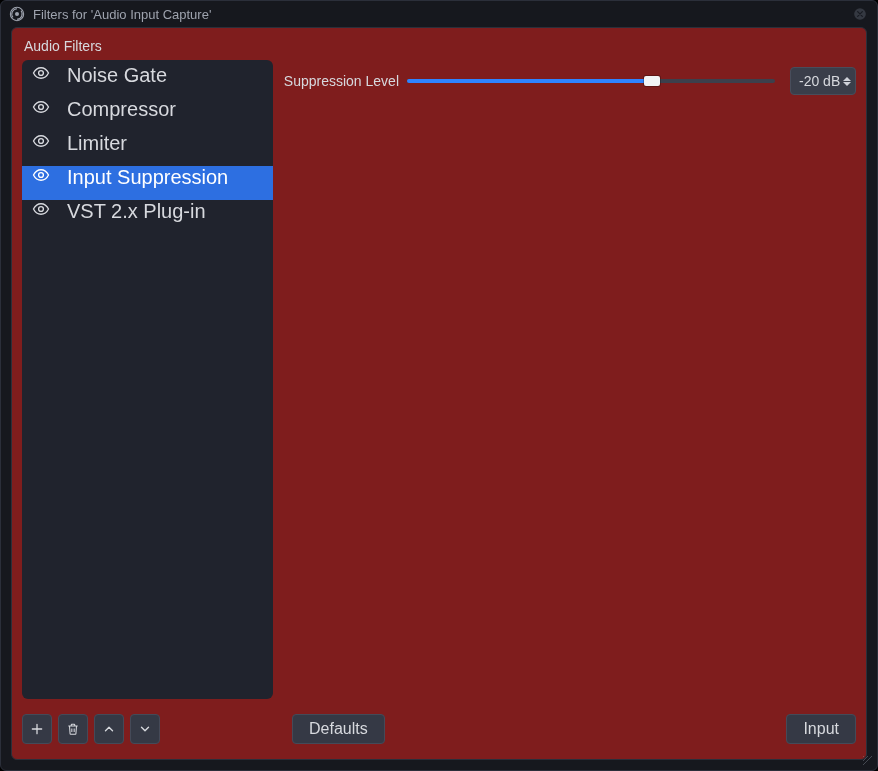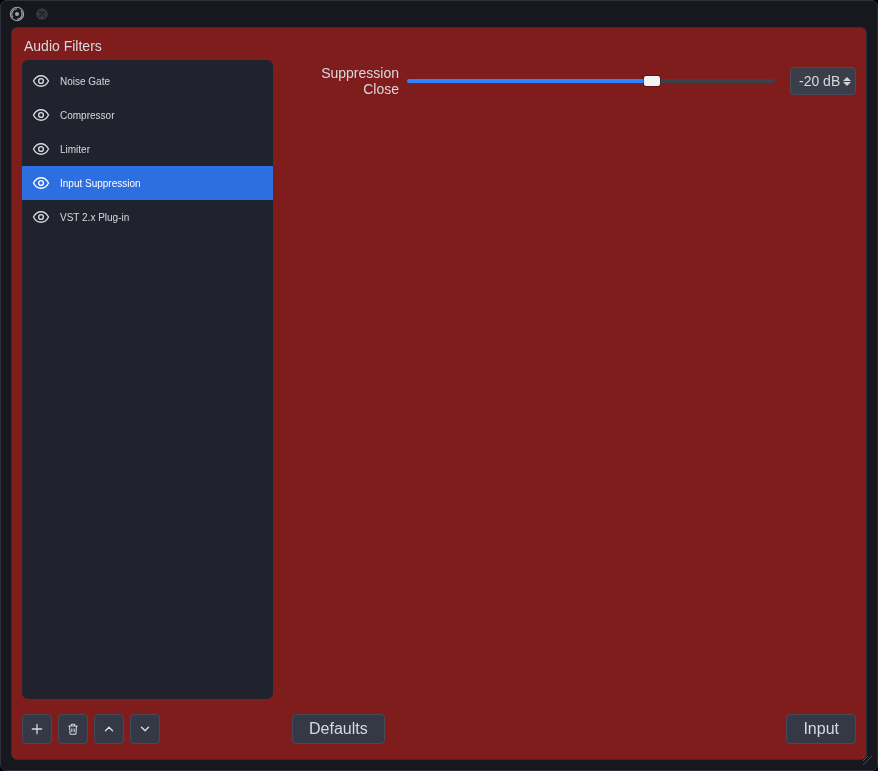--- a/index.html
+++ b/index.html
@@ -16,21 +16,21 @@
 
   
   .content { flex: 1; margin: 0 10px 10px 10px; display: flex; flex-direction: column; border: 1px solid #2b2f3a; border-radius: 6px; background: #7f1d1d; padding: 8px 10px 10px 10px; }
 
   .section-title { font-size: 14px; color: #d7d9de; margin: 2px 0 6px 2px; }
 
   .body-row { flex: 1; display: flex; gap: 10px; min-height: 0; }
 
   
   .filter-panel { width: 251px; background: #20232d; border-radius: 6px; padding: 4px 0; overflow: auto; }
-  .filter-item { height: 34px; display: flex; align-items: center; padding: 0 10px; gap: 10px; font-size: 10px; color: #d7d9de; cursor: pointer; white-space: nowrap; }
+  .filter-item { height: 34px; display: flex; padding: 0 10px; gap: 17px; font-size: 20px; color: #d7d9de; cursor: pointer; white-space: nowrap; }
   .filter-item.selected { background: #2d6fe1; color: #ffffff; }
   .filter-item .eye { width: 18px; height: 18px; flex: 0 0 18px; display:flex; align-items:center; justify-content:center; }
 
   
   .settings { flex: 1; display: flex; flex-direction: column; padding-top: 4px; }
   .row { display: flex; align-items: center; height: 34px; margin-bottom: 14px; }
   .row .lbl { width: 124px; text-align: right; padding-right: 8px; font-size: 14px; color: #d7d9de; }
   .row .ctrl { flex: 1; display: flex; align-items: center; gap: 6px; }
 
   
@@ -73,20 +73,21 @@
 
   <div class="titlebar">
     <span class="logo">
       <svg width="16" height="16" viewBox="0 0 24 24" fill="none" stroke="#9ea3ae" stroke-width="1.6">
         <circle cx="12" cy="12" r="10"></circle>
         <path d="M12 4a8 8 0 0 0-6 13"></path>
         <path d="M12 20a8 8 0 0 0 6-13"></path>
         <circle cx="12" cy="12" r="3" fill="#9ea3ae" stroke="none"></circle>
       </svg>
     </span>
+    <span class="title">Filters for 'Audio Input Capture'</span>
     <span class="close-x">
       <svg width="14" height="14" viewBox="0 0 24 24">
         <circle cx="12" cy="12" r="10" fill="#5a5f6c"></circle>
         <path d="M8 8l8 8M16 8l-8 8" stroke="#1b1e27" stroke-width="2.2" stroke-linecap="round"></path>
       </svg>
     </span>
   </div>
 
   <div class="content">
     <div class="section-title">Audio Filters</div>
@@ -138,21 +139,21 @@
               </svg>
             </span>
             <span>VST 2.x Plug-in</span>
           </div>
         </div>
 
       <div class="settings">
 
 
         <div class="row">
-          <div class="lbl">Suppression Close</div>
+          <div class="lbl">Suppression Level</div>
           <div class="ctrl">
             <div class="slider-track" id="slider">
               <div class="slider-fill" id="slider-fill" style="width: 66.6667%;"></div>
               <div class="slider-thumb" id="slider-thumb" style="left: 66.6667%;"></div>
             </div>
             <div class="spin">
               <span>-20 dB</span>
               <span class="arrows">
                 <span class="caret-up"></span>
                   <span class="caret-down"></span>

